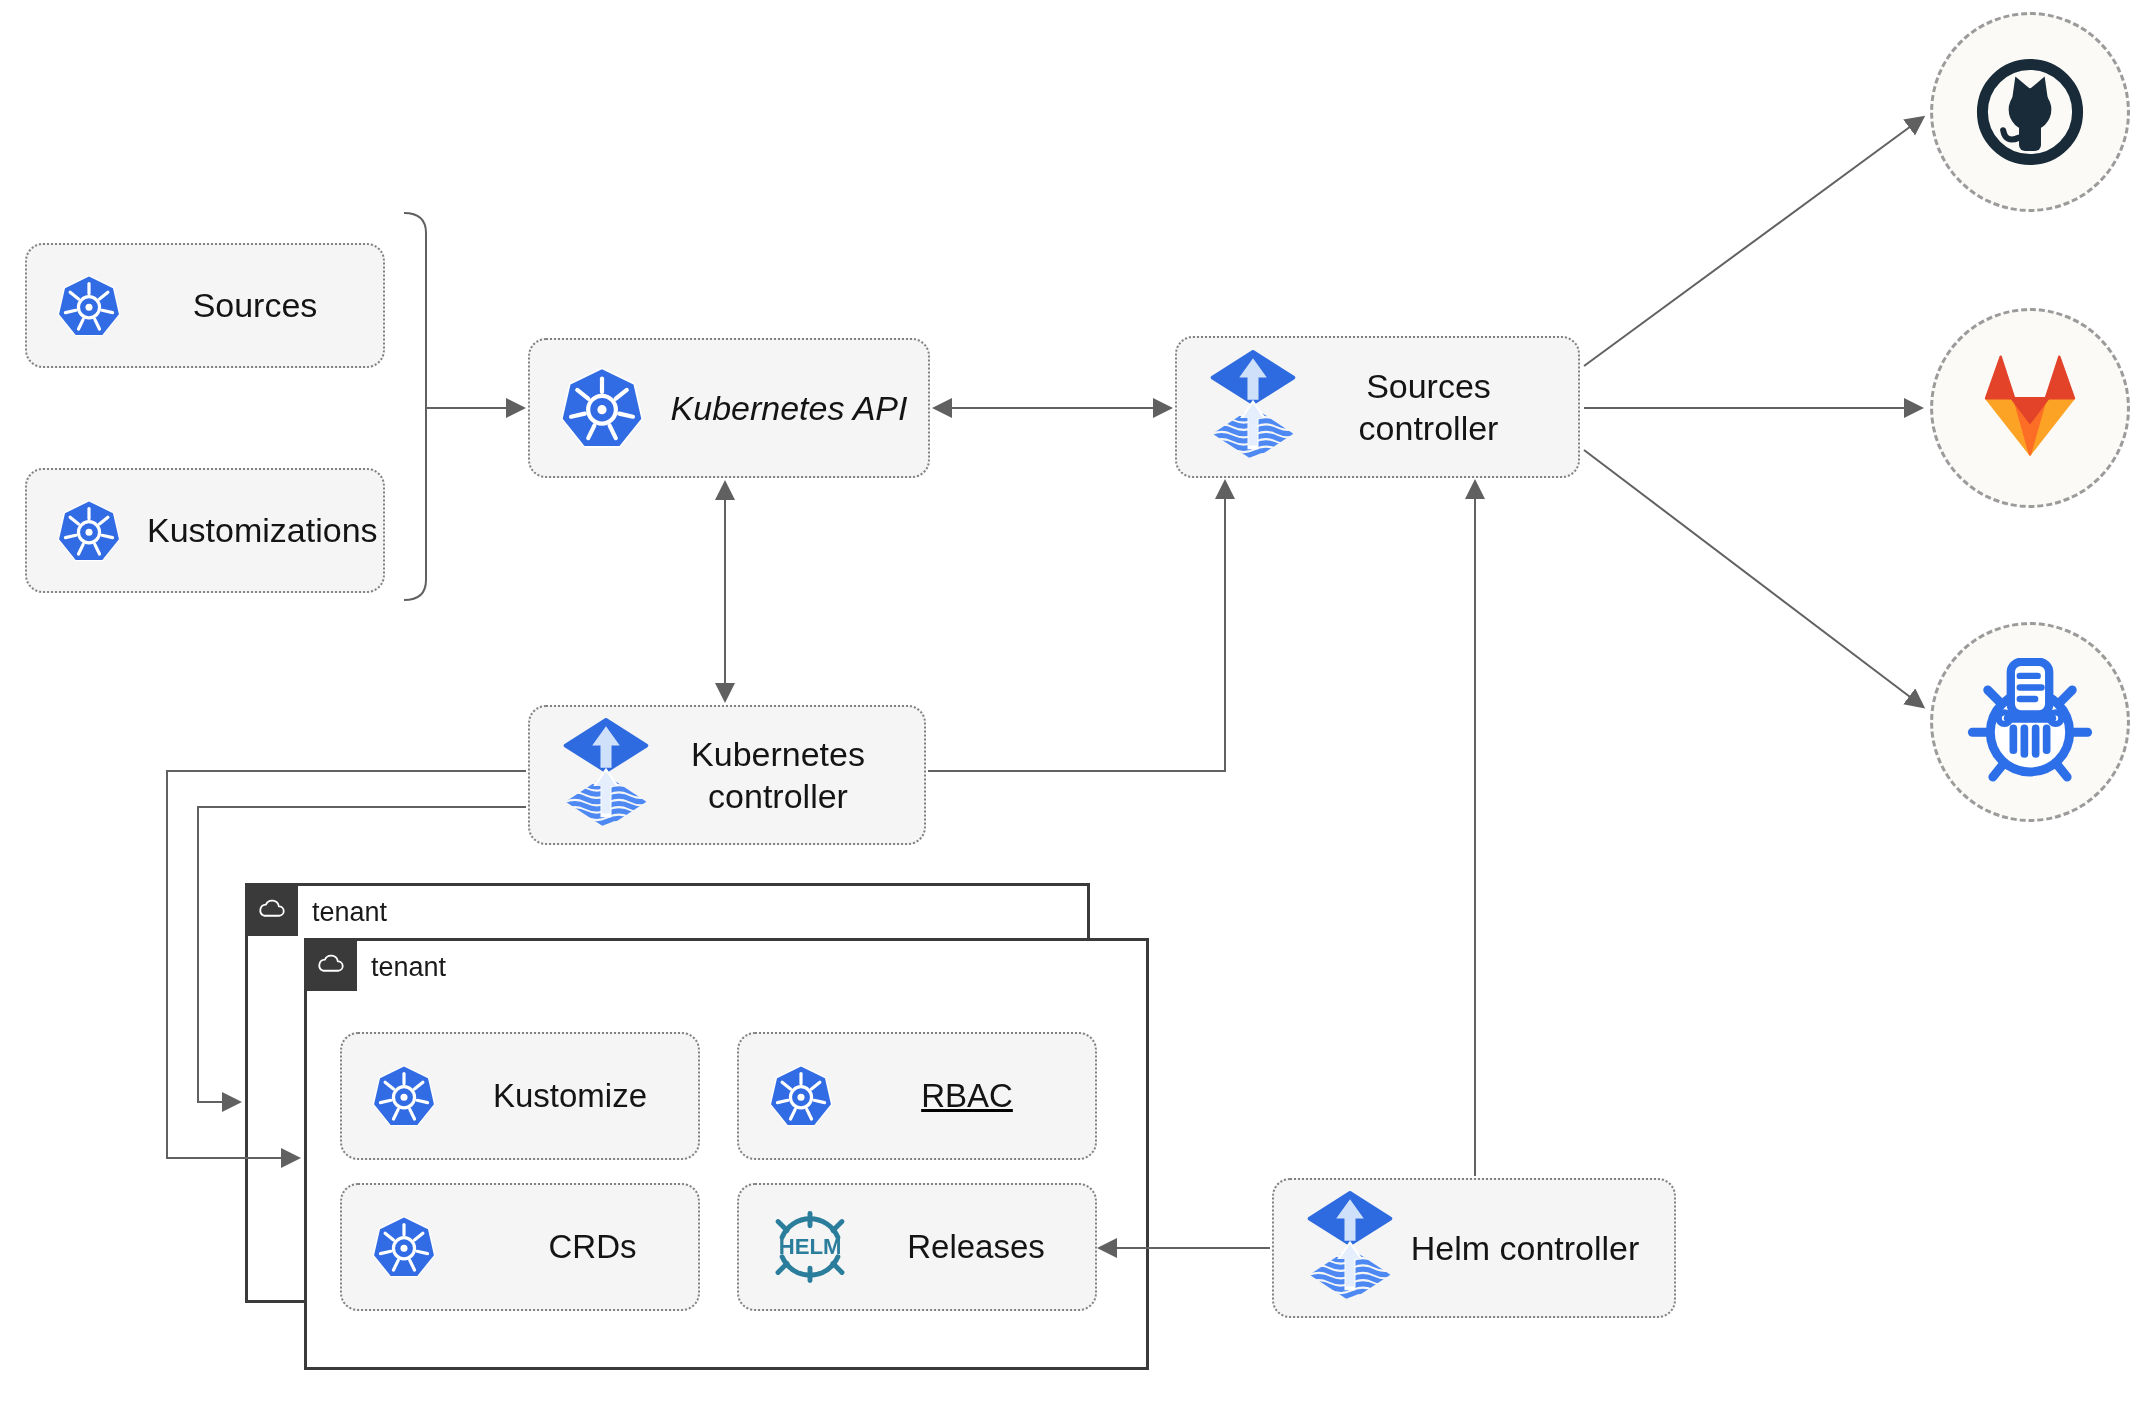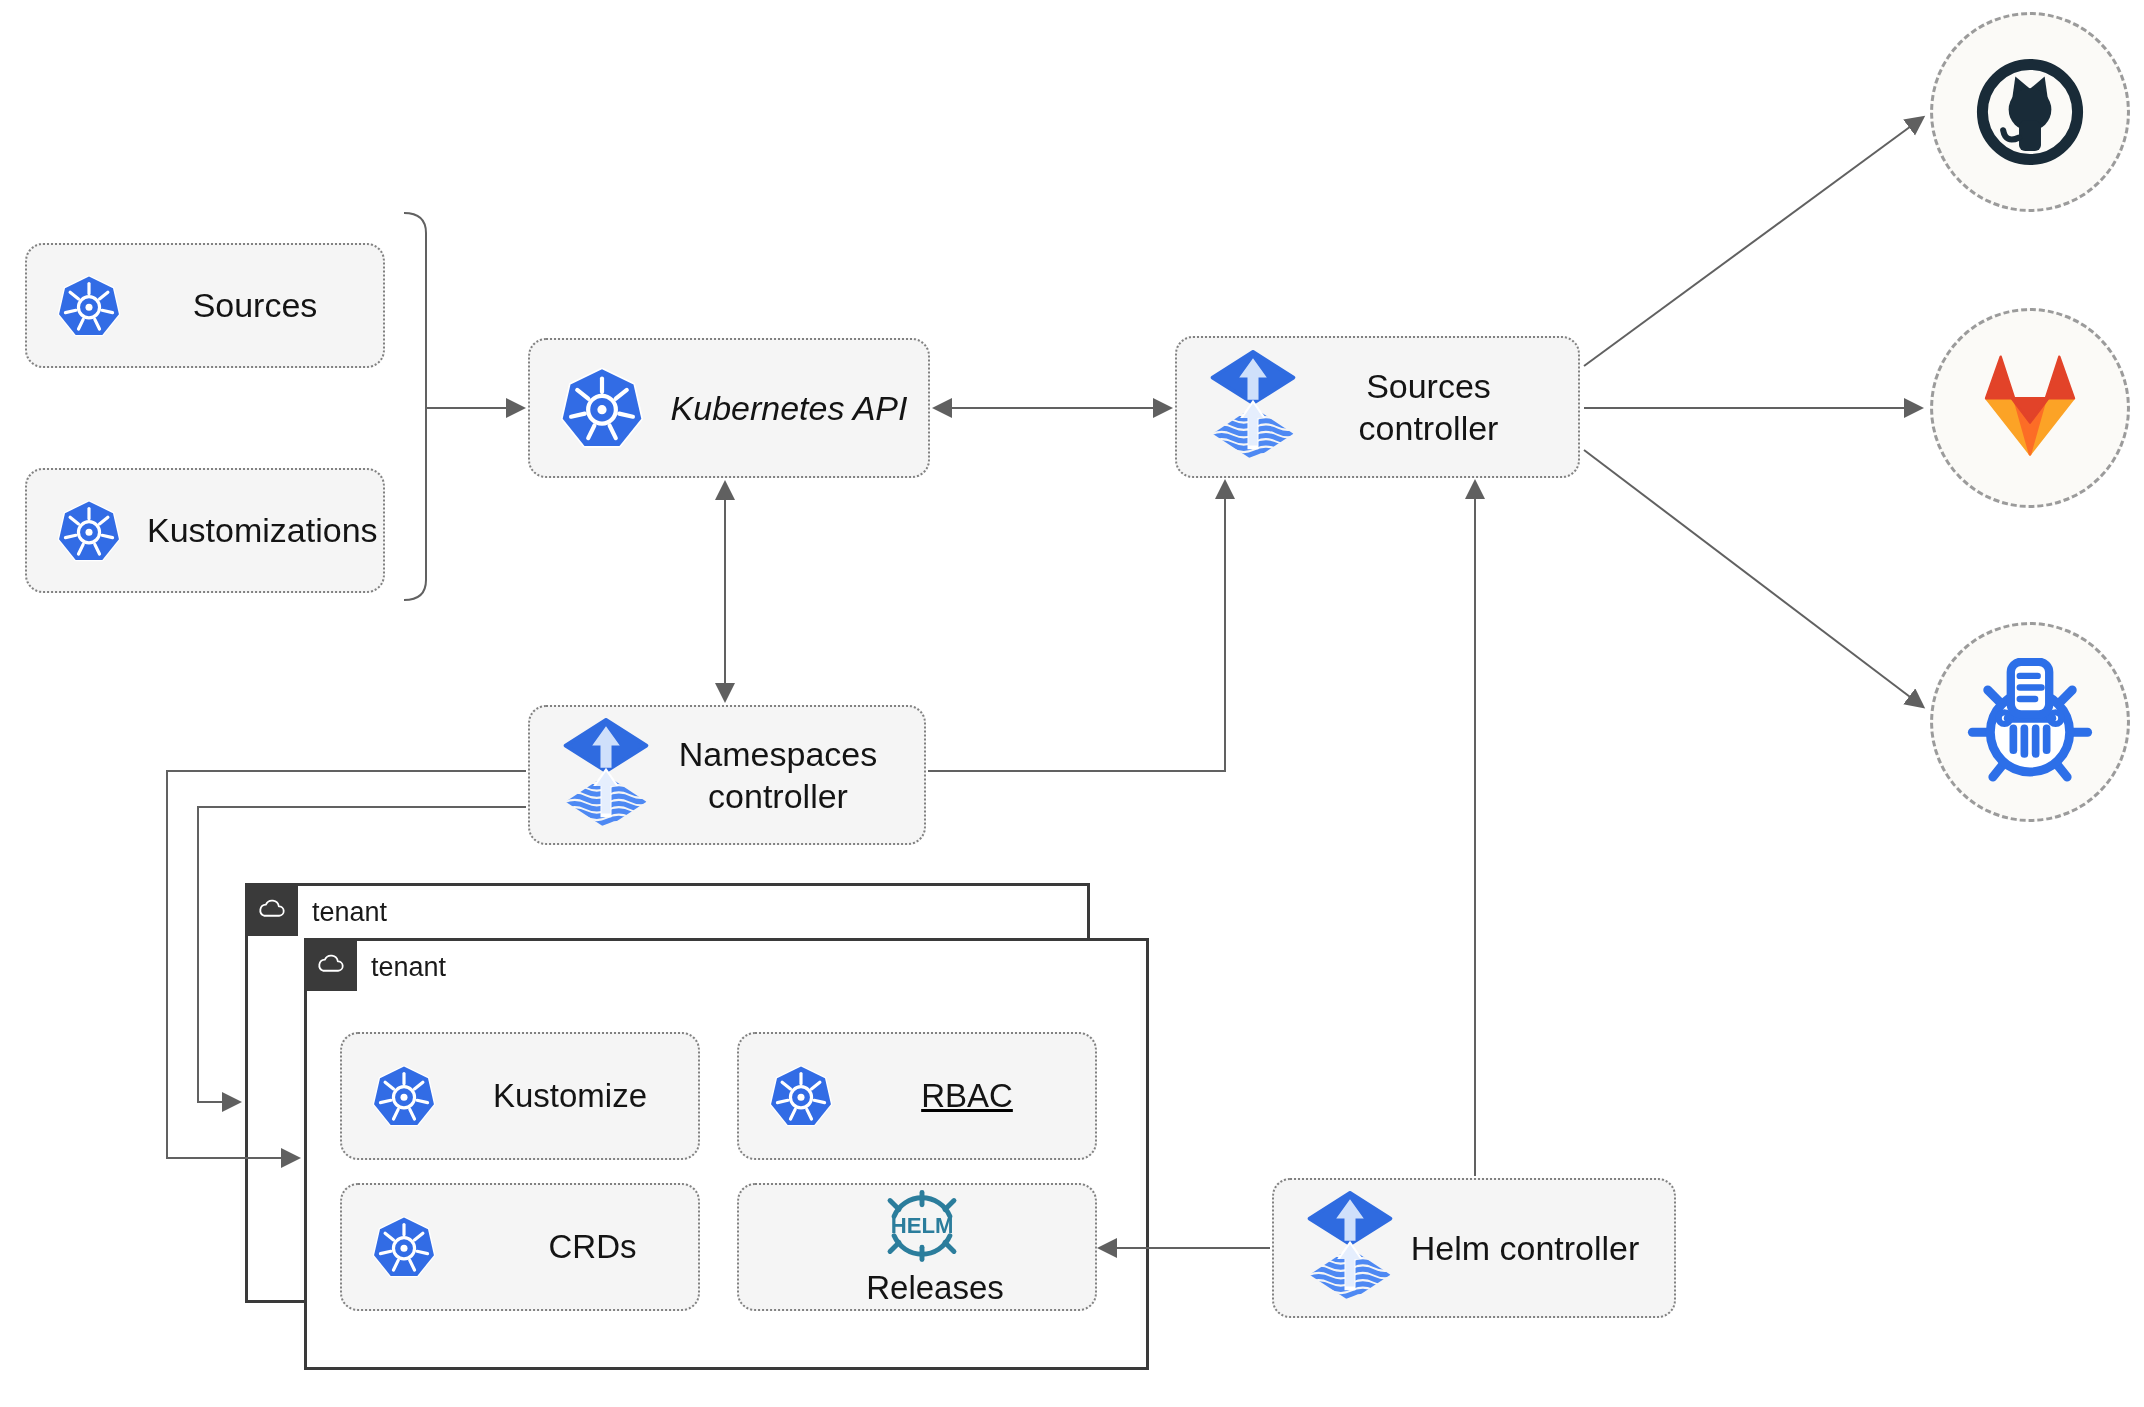--- a/index.html
+++ b/index.html
@@ -158,21 +158,21 @@
         <use href="#ic-k8s"></use>
       </svg>
     <div class="label">RBAC</div>
   </div>
   <div class="node small z3" style="left:340px;top:1183px;width:360px;height:128px;gap:45px;">
     <svg class="icon" width="64" height="64">
         <use href="#ic-k8s"></use>
       </svg>
     <div class="label">CRDs</div>
   </div>
-  <div class="node small z3" style="left:737px;top:1183px;width:360px;height:128px;flex-direction:column;">
+  <div class="node small z3" style="left:737px;top:1183px;width:360px;height:128px;">
     <svg class="icon" width="82" height="82">
         <use href="#ic-helm"></use>
       </svg>
     <div class="label">Releases</div>
   </div>
 
   <div class="node" style="left:25px;top:243px;width:360px;height:125px;">
     <svg class="icon" width="64" height="64">
         <use href="#ic-k8s"></use>
       </svg>
@@ -196,21 +196,21 @@
     <svg class="icon" width="92" height="114">
         <use href="#ic-flux"></use>
       </svg>
     <div class="label" style="max-width:230px;margin:0 auto;">Sources controller</div>
   </div>
 
   <div class="node" style="left:528px;top:705px;width:398px;height:140px;">
     <svg class="icon" width="92" height="114">
         <use href="#ic-flux"></use>
       </svg>
-    <div class="label" style="max-width:230px;margin:0 auto;">Namespaces controller</div>
+    <div class="label" style="max-width:230px;margin:0 auto;">Kubernetes controller</div>
   </div>
 
   <div class="node" style="left:1272px;top:1178px;width:404px;height:140px;">
     <svg class="icon" width="92" height="114">
         <use href="#ic-flux"></use>
       </svg>
     <div class="label" style="max-width:230px;margin:8px auto;">Helm controller</div>
   </div>
 
   <div class="endpoint" style="left:1930px;top:12px;">

